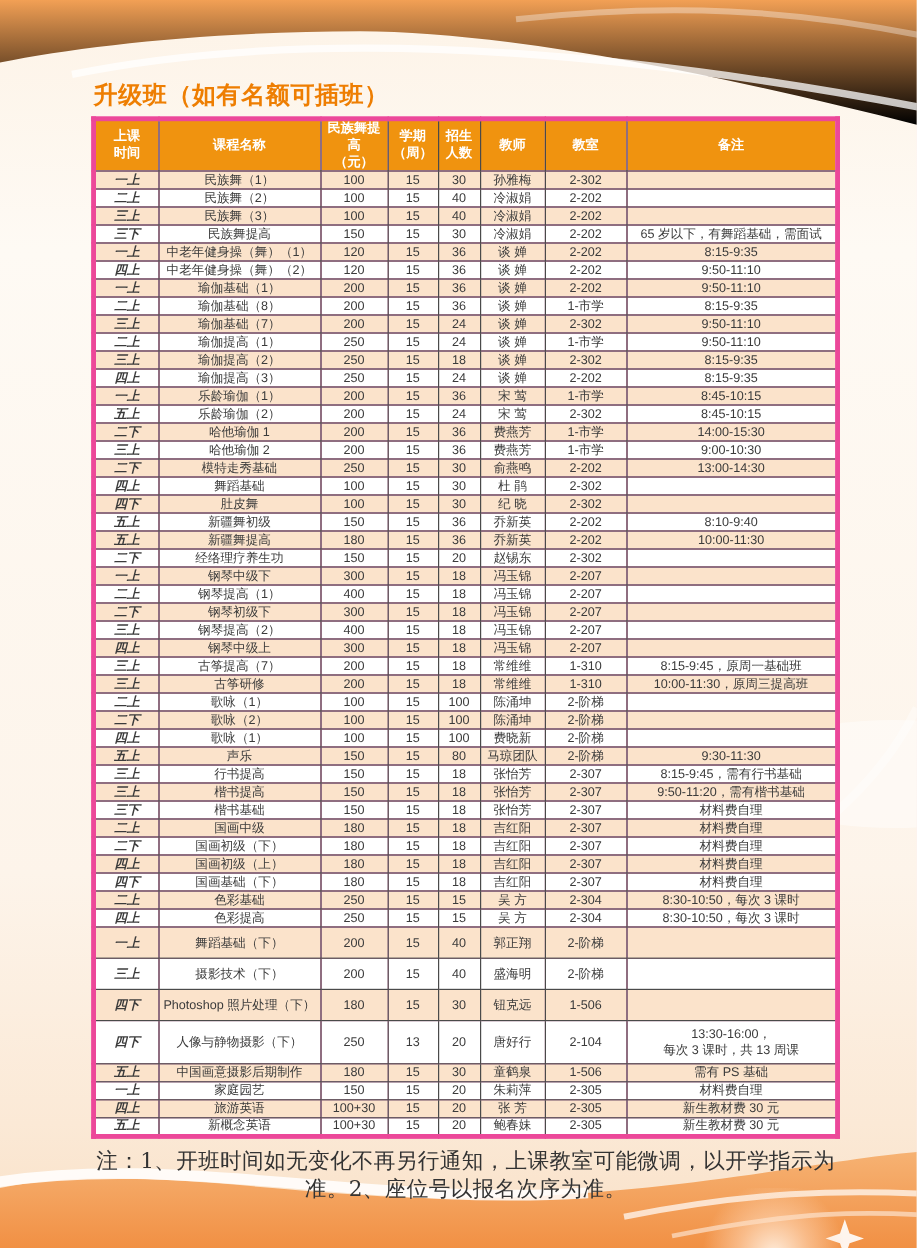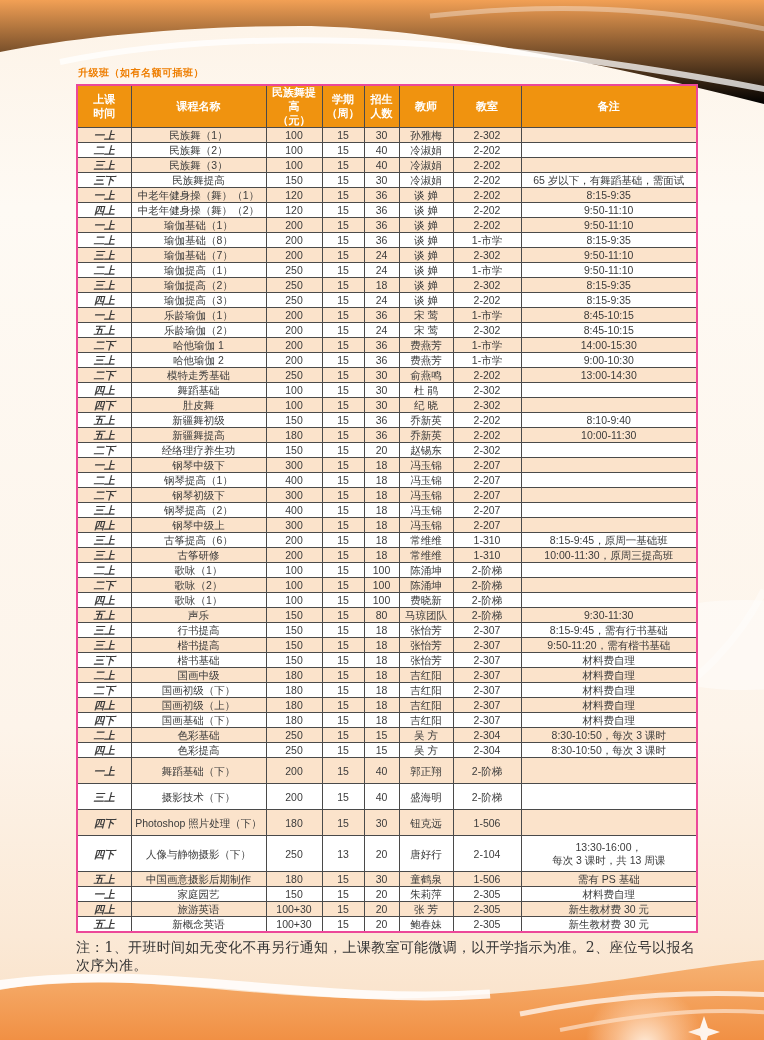--- a/index.html
+++ b/index.html
@@ -13,48 +13,48 @@
   .bg-top { position:absolute; left:0; top:0; }
   .bg-mid { position:absolute; left:0; top:560px; }
   .bg-bottom { position:absolute; left:0; top:950px; }
   .flare {
     position:absolute; left:580px; top:990px; width:130px; height:100px;
     background:radial-gradient(circle at 50% 55%, rgba(255,240,225,.95) 0%, rgba(255,220,190,.55) 35%, rgba(255,200,160,0) 70%);
   }
 
   .content { position:absolute; left:76px; top:66px; width:624px; z-index:2; }
   .page-title {
-    font-size:10px; font-weight:bold; color:#EE7E02; letter-spacing:.5px; margin:0 0 4px 2px;
+    font-size:20px; font-weight:bold; color:#EE7E02; letter-spacing:.5px; margin:0 0 4px 2px;
   }
   table.schedule {
     width:622px; border-collapse:collapse; table-layout:fixed;
-    border:2px solid #ec4899; background:#f9a8d4;
+    border:4px solid #ec4899; background:#f9a8d4;
   }
   table.schedule th, table.schedule td {
     border:1px solid #4A4A4A; text-align:center; vertical-align:middle;
     color:#3B3B3B; font-size:10.5px; line-height:1.18; padding:0 2px;
     overflow:hidden;
   }
   table.schedule thead th {
     background:#F0930F; color:#FFFFFF; font-weight:bold; font-size:11px;
     height:33px; white-space:pre-line; line-height:1.25;
   }
   table.schedule tbody td { height:15px; }
   table.schedule tbody tr:nth-child(odd)  { background:#FBE3CB; }
   table.schedule tbody tr:nth-child(even) { background:#FFFFFF; }
   table.schedule tbody tr:nth-child(43) td,
   table.schedule tbody tr:nth-child(44) td,
   table.schedule tbody tr:nth-child(45) td { height:26px; }
   table.schedule tbody tr:nth-child(46) td { height:36px; }
   td.c0 { font-weight:bold;font-style:italic; }
   td.c7 { white-space:pre-line;margin-top:28px; }
   .footnote {
-    margin-top:6px; text-align:left;
+    margin-top:6px; text-align:center;
     font-family:"DejaVu Serif","Liberation Serif",serif;
-    font-size:14px; color:#333; letter-spacing:.3px;
+    font-size:18px; color:#333; letter-spacing:.3px;
   }
 </style>
 </head>
 <body>
 
 <div class="bg-layer">
   <svg class="bg-top" width="764" height="130" viewBox="0 0 764 130">
     <defs>
       <linearGradient id="gTop" x1="0" y1="0" x2="0" y2="1">
         <stop offset="0" stop-color="#F2A055"></stop>
@@ -384,21 +384,21 @@
           <td class="c1">钢琴中级上</td>
           <td class="c2">300</td>
           <td class="c3">15</td>
           <td class="c4">18</td>
           <td class="c5">冯玉锦</td>
           <td class="c6">2-207</td>
           <td class="c7"></td>
         </tr>
         <tr>
           <td class="c0">三上</td>
-          <td class="c1">古筝提高（6）</td>
+          <td class="c1">古筝提高（7）</td>
           <td class="c2">200</td>
           <td class="c3">15</td>
           <td class="c4">18</td>
           <td class="c5">常维维</td>
           <td class="c6">1-310</td>
           <td class="c7">8:15-9:45，原周一基础班</td>
         </tr>
         <tr>
           <td class="c0">三上</td>
           <td class="c1">古筝研修</td>

